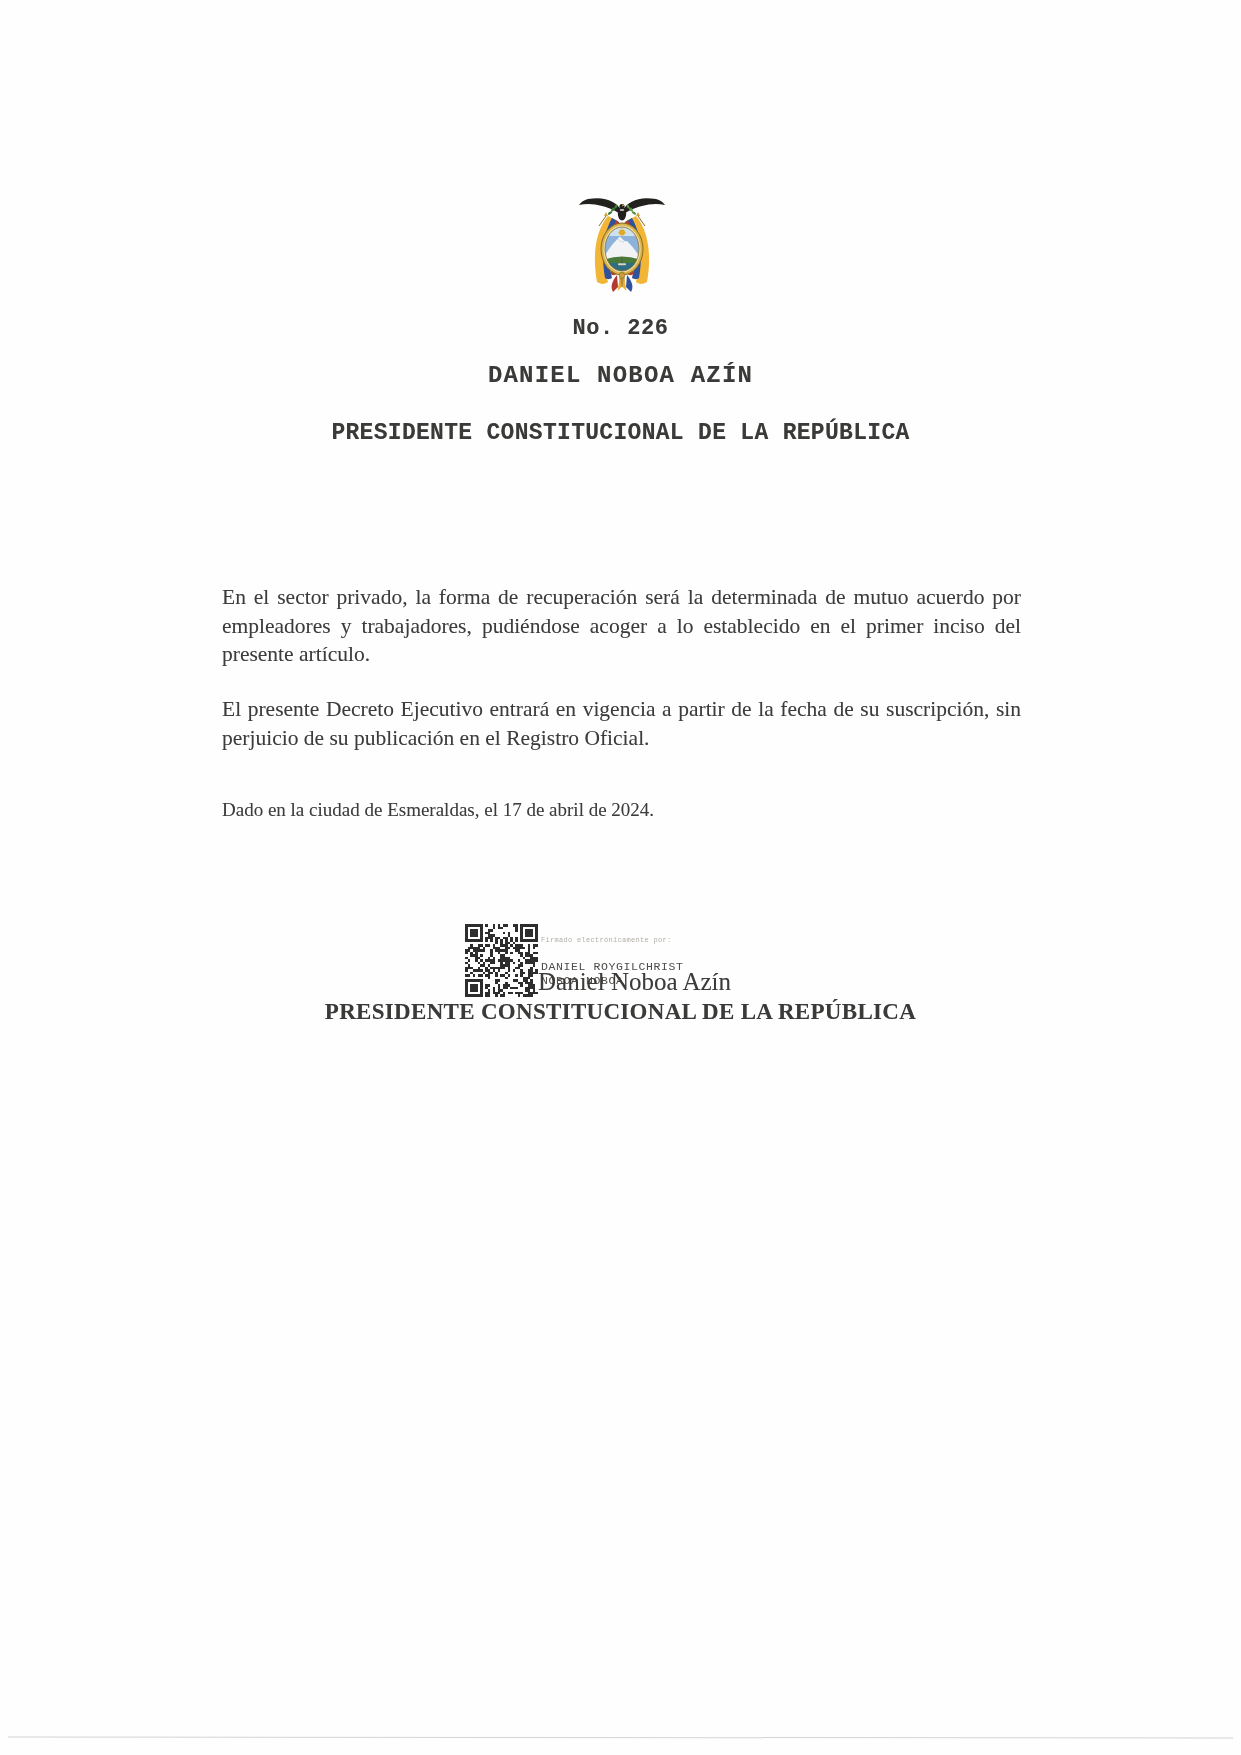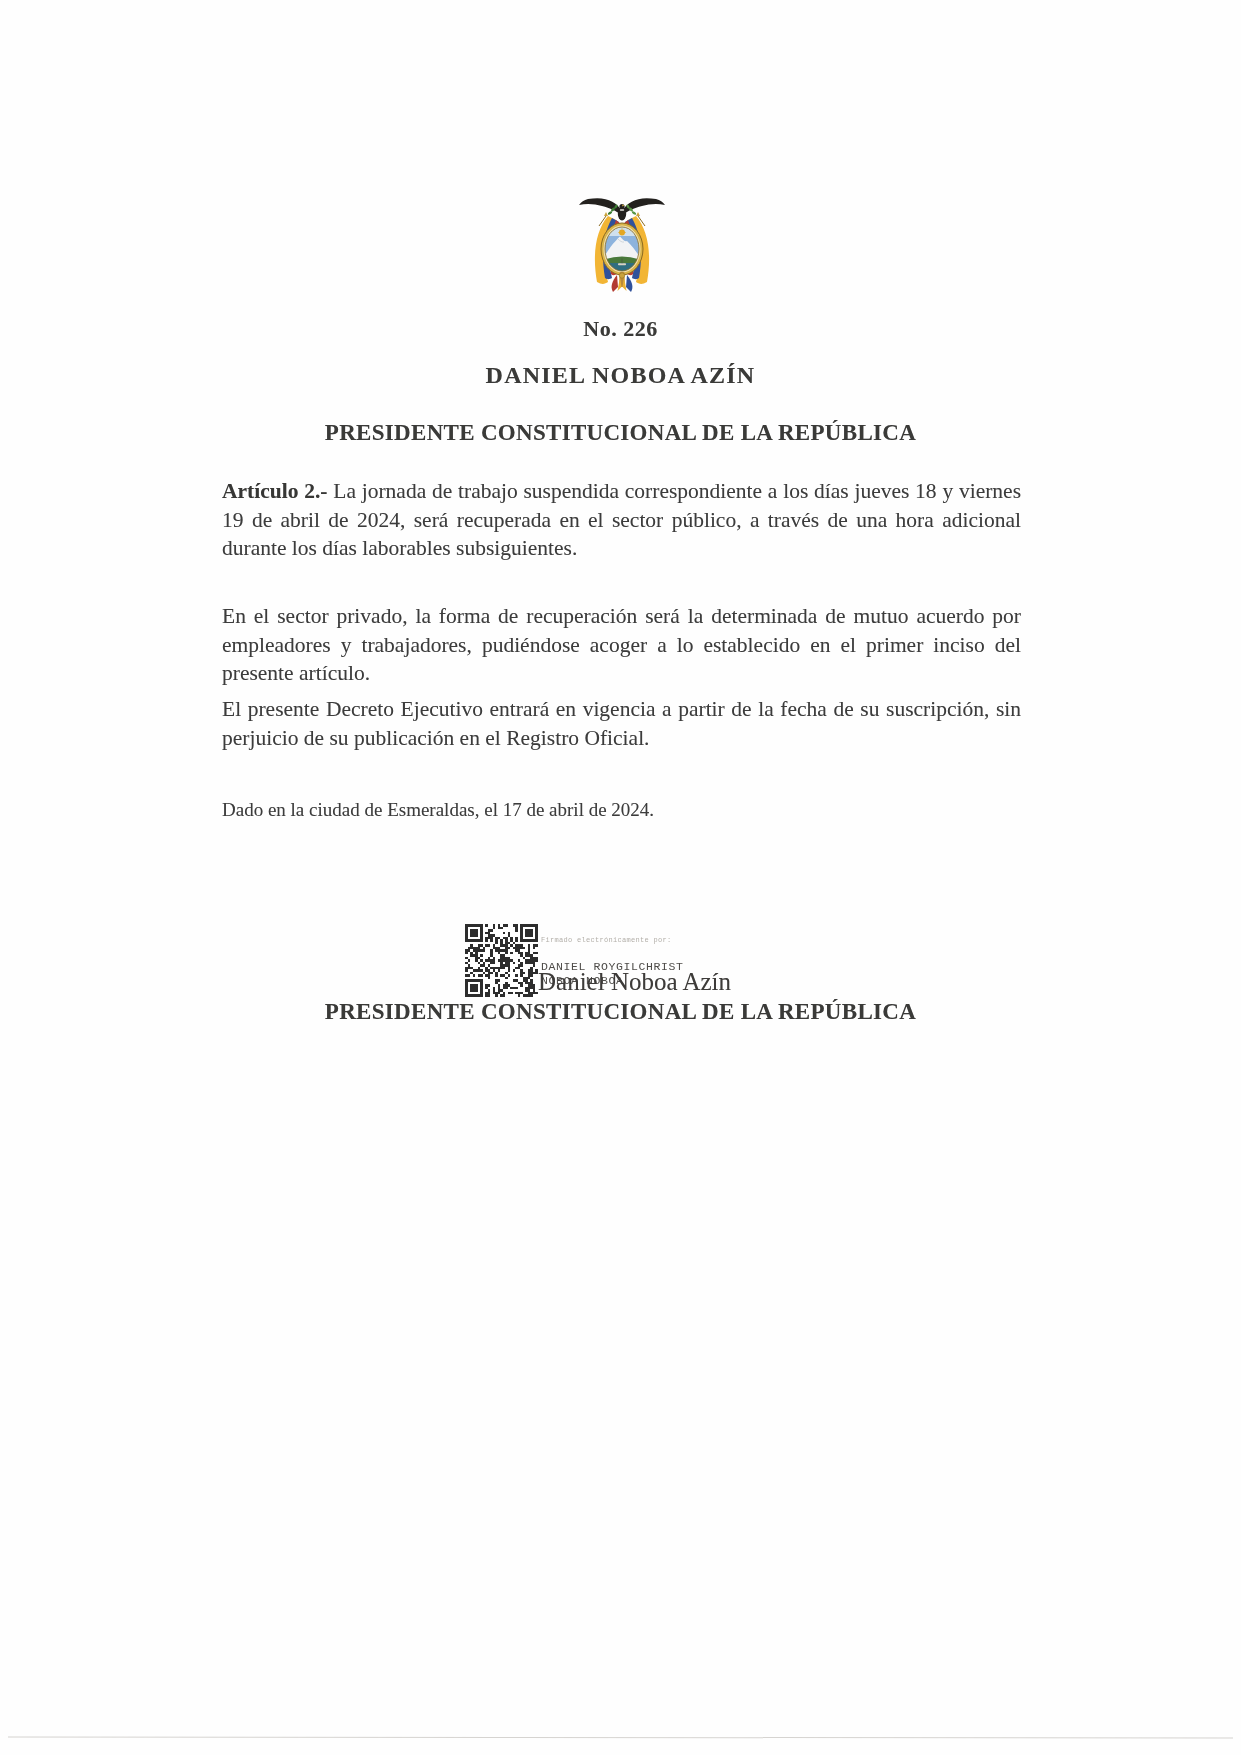--- a/index.html
+++ b/index.html
@@ -28,39 +28,40 @@
   
   .center-line {
     position: absolute;
     left: 0;
     width: 1241px;
     text-align: center;
     font-weight: bold;
     color: #3a3a38;
     text-shadow: 0 0 0.5px rgba(80,80,80,0.35);
     white-space: nowrap;
+    font-family: Liberation Mono, monospace;
   }
   .decree-no   { top: 316px; font-size: 22px; letter-spacing: 0.5px; }
   .pres-name   { top: 362px; font-size: 24px; letter-spacing: 1.2px; }
   .pres-title  { top: 420px; font-size: 23px; letter-spacing: 0.3px; }
   
   .para {
     position: absolute;
     left: 222px;
     width: 799px;
     margin: 0;
     font-size: 21.5px;
     line-height: 28.5px;
     text-align: justify;
     color: #3c3c3c;
     text-shadow: 0 0 0.5px rgba(90,90,90,0.3);
   }
   .para b { color: #373735; }
   .p1 { top: 477px; }
-  .p2 { top: 602px; }
+  .p2 { top: 583px; }
   .p3 { top: 695px; }
   .dateline {
     position: absolute;
     left: 222px;
     top: 799px;
     margin: 0;
     font-size: 19px;
     color: #3c3c3c;
     text-shadow: 0 0 0.5px rgba(90,90,90,0.3);
     white-space: nowrap;
@@ -201,21 +202,20 @@
       <path d="M43,83 L40.5,97 L44.5,93 Z" fill="#e9b235"></path>
       <path d="M47,83 L49.5,97 L45.5,93 Z" fill="#e9b235"></path>
       <circle cx="45" cy="81.5" r="2.7" fill="#caa33e" stroke="#8a6a20" stroke-width="0.5"></circle>
     </svg>
   </div>
 
   <div class="center-line decree-no">No. 226</div>
   <div class="center-line pres-name">DANIEL NOBOA AZÍN</div>
   <div class="center-line pres-title">PRESIDENTE CONSTITUCIONAL DE LA REPÚBLICA</div>
 
-  <p class="para p1"><b>Artículo 2.-</b> <span>La jornada de trabajo suspendida correspondiente a los días jueves 18 y viernes 19 de abril de 2024, será recuperada en el sector público, a través de una hora adicional durante los días laborables subsiguientes.</span></p>
 
   <p class="para p2"><span>En el sector privado, la forma de recuperación será la determinada de mutuo acuerdo por empleadores y trabajadores, pudiéndose acoger a lo establecido en el primer inciso del presente artículo.</span></p>
 
   <p class="para p3"><span>El presente Decreto Ejecutivo entrará en vigencia a partir de la fecha de su suscripción, sin perjuicio de su publicación en el Registro Oficial.</span></p>
 
   <p class="dateline">Dado en la ciudad de Esmeraldas, el 17 de abril de 2024.</p>
 
   <div class="qr" id="qr"><svg xmlns="http://www.w3.org/2000/svg" width="73" height="73" viewBox="0 0 29 29" shape-rendering="crispEdges">
         <rect width="29" height="29" fill="#ffffff"></rect>
         <rect x="0" y="0" width="1" height="1" fill="#2d2d2d"></rect>

